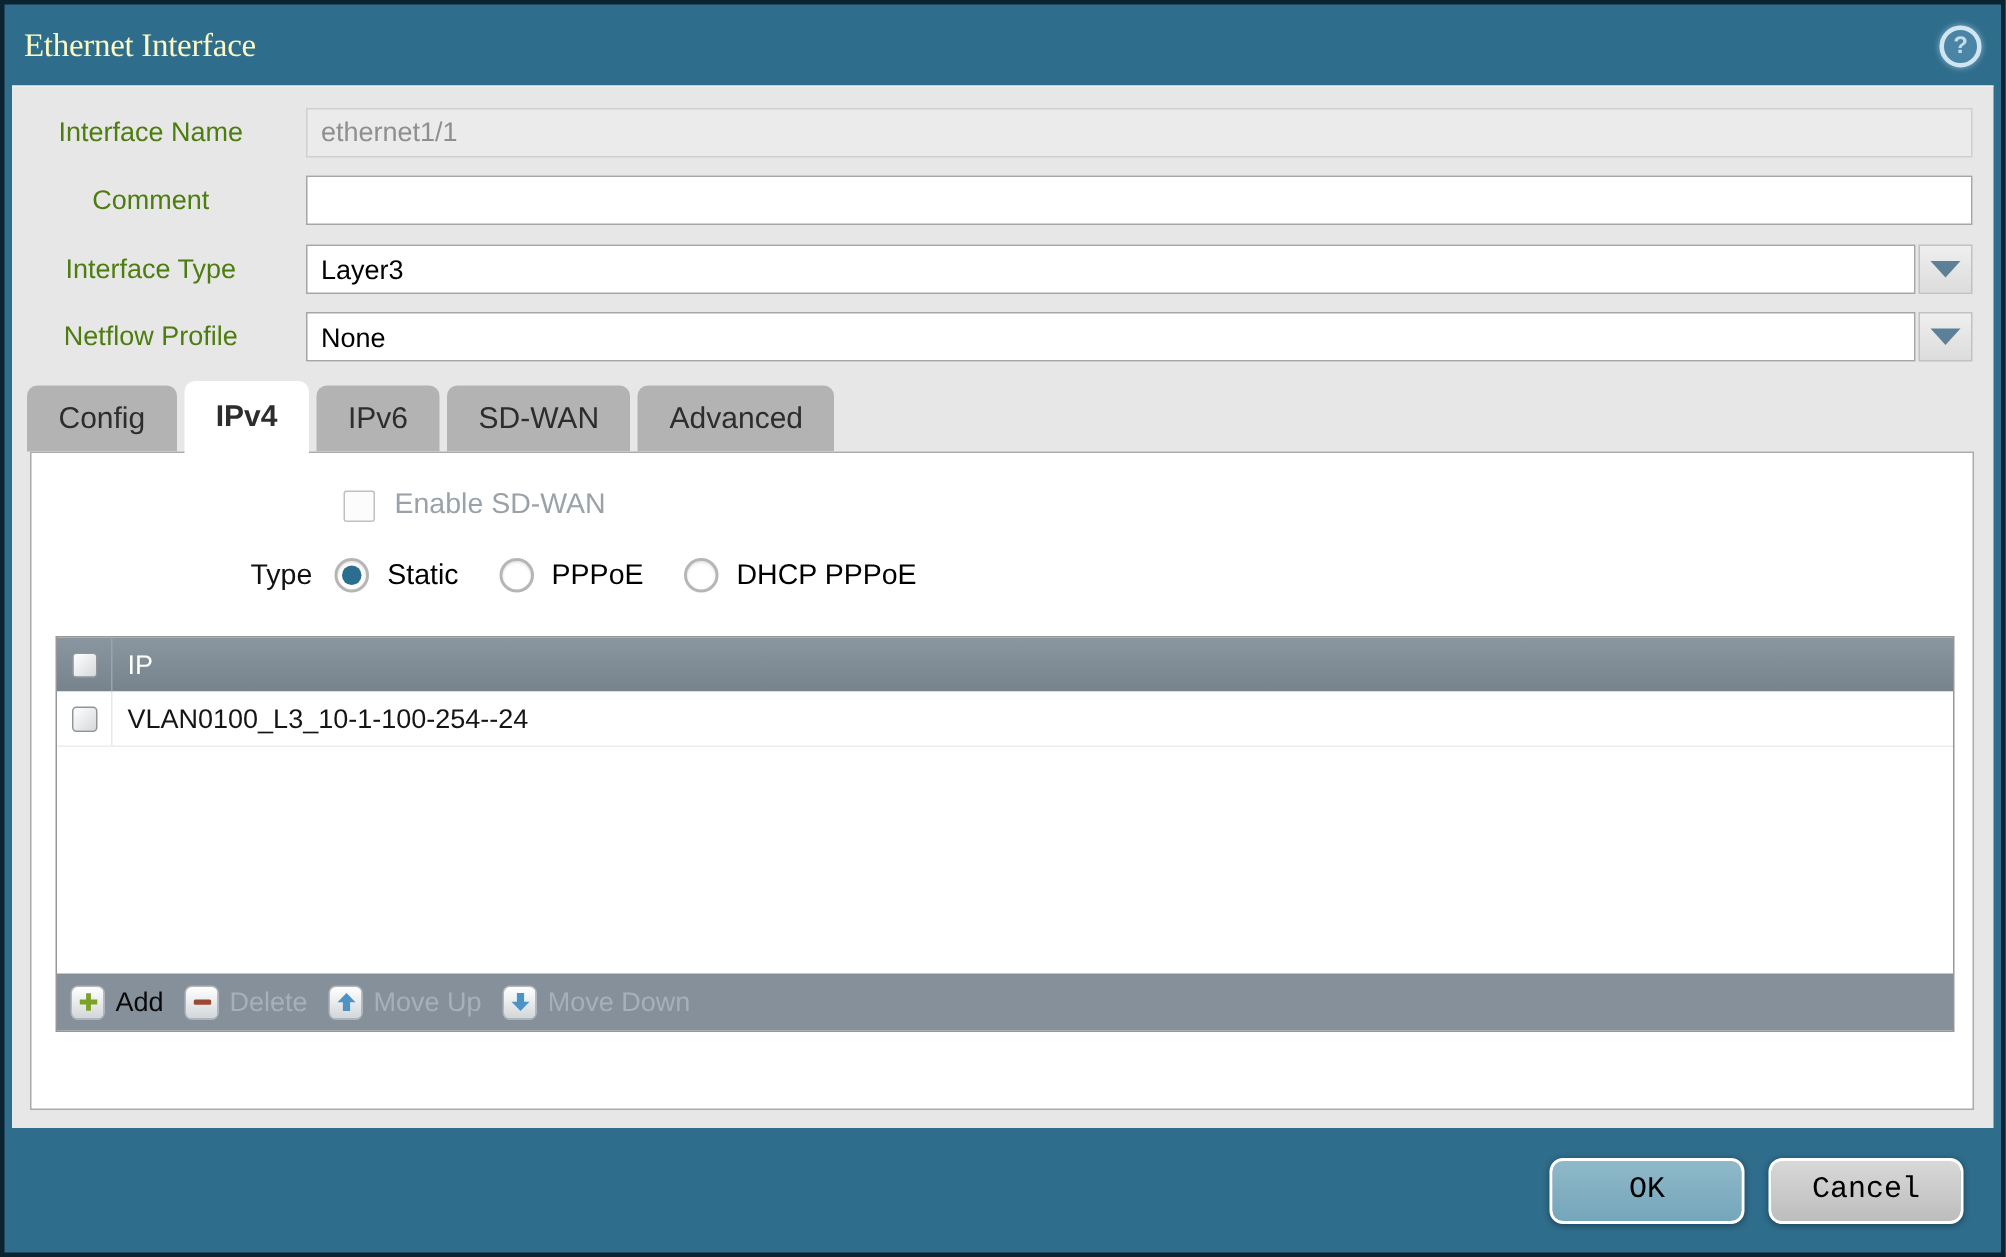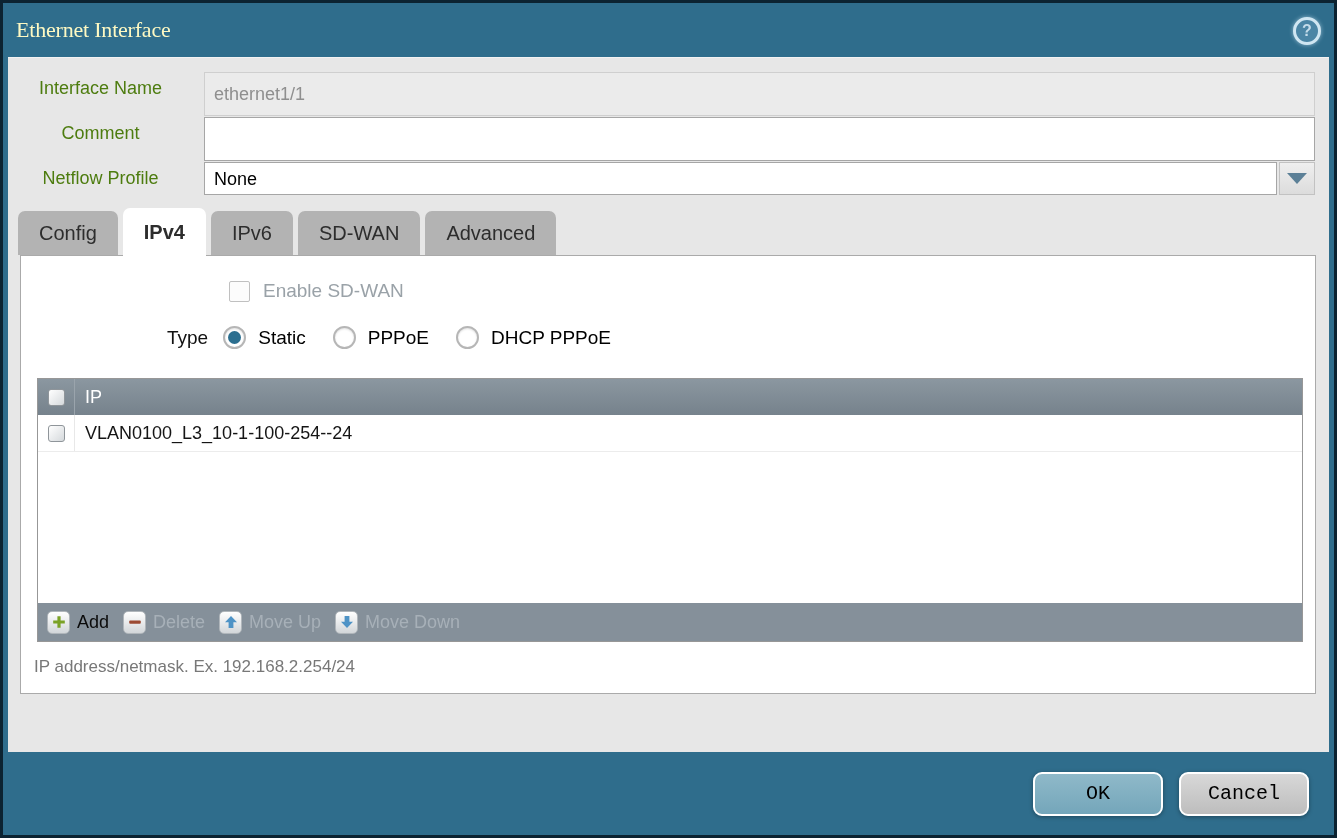--- a/index.html
+++ b/index.html
@@ -29,21 +29,21 @@
 
   
   .content { flex:1; margin:0 5px; background:#e7e7e7; border-top:1px solid #f2f2f2; overflow:hidden; }
 
   .form-row { display:flex; align-items:center; height:33px; margin:12px 14px 0 0; }
   .form-row.first { margin-top:14px; }
   .form-row.third { margin-top:13px; }
   .form-label { width:196px; flex:none; text-align:center; padding-right:11px; font-size:18px; color:#4d7c0f; }
   .field-wrap { flex:1; display:flex; height:33px; }
   .text-input {
-    flex:1; height:44px; border:1px solid #a6a6a6; background:#ffffff;
+    flex:1; height:33px; border:1px solid #a6a6a6; background:#ffffff;
     font-family:inherit; font-size:18px; color:#000; padding:0 9px; outline:none;
   }
   .text-input.disabled { background:#ebebeb; border-color:#cfcfcf; color:#8f8f8f; }
   .combo-text {
     flex:1; height:33px; border:1px solid #a6a6a6; background:#ffffff;
     font-size:18px; color:#000; padding:5px 9px; line-height:22px; cursor:default;
   }
   .combo-trigger {
     width:36px; height:33px; margin-left:2px;
     background:linear-gradient(#efefef,#dcdcdc);
@@ -165,20 +165,29 @@
       </div>
     </div>
 
     <div class="form-row">
       <div class="form-label">Comment</div>
       <div class="field-wrap">
         <input class="text-input" value="" style="">
       </div>
     </div>
 
+    <div class="form-row third">
+      <div class="form-label">Interface Type</div>
+      <div class="field-wrap">
+        <div class="combo-text">Layer3</div>
+        <div class="combo-trigger">
+          <div class="tri-down"></div>
+        </div>
+      </div>
+    </div>
 
     <div class="form-row">
       <div class="form-label">Netflow Profile</div>
       <div class="field-wrap">
         <div class="combo-text">None</div>
         <div class="combo-trigger">
           <div class="tri-down"></div>
         </div>
       </div>
     </div>
@@ -258,21 +267,20 @@
             <div class="tool-icon">
               <svg width="14" height="14" viewBox="0 0 14 14">
                   <path d="M7 13 L1 6.8 H4.6 V1 H9.4 V6.8 H13 Z" fill="#4e93c6"></path>
                 </svg>
             </div>
             <div class="tool-label">Move Down</div>
           </div>
         </div>
       </div>
 
-      <div class="hint">IP address/netmask. Ex. 192.168.2.254/24</div>
     </div>
 
   </div>
 
   <div class="footerbar">
     <button class="btn btn-ok">OK</button>
     <button class="btn btn-cancel">Cancel</button>
   </div>
 
 </div>

